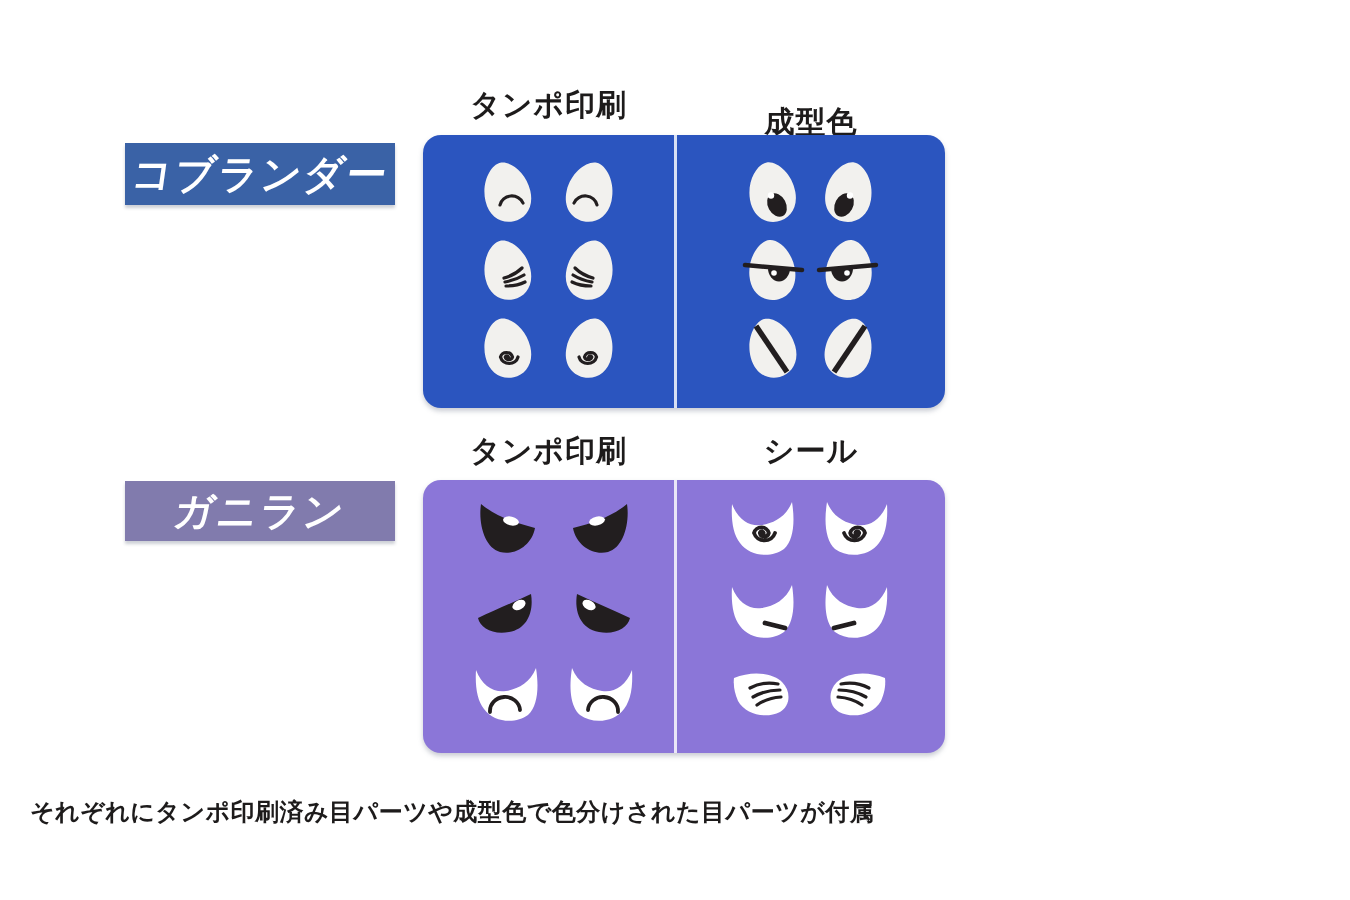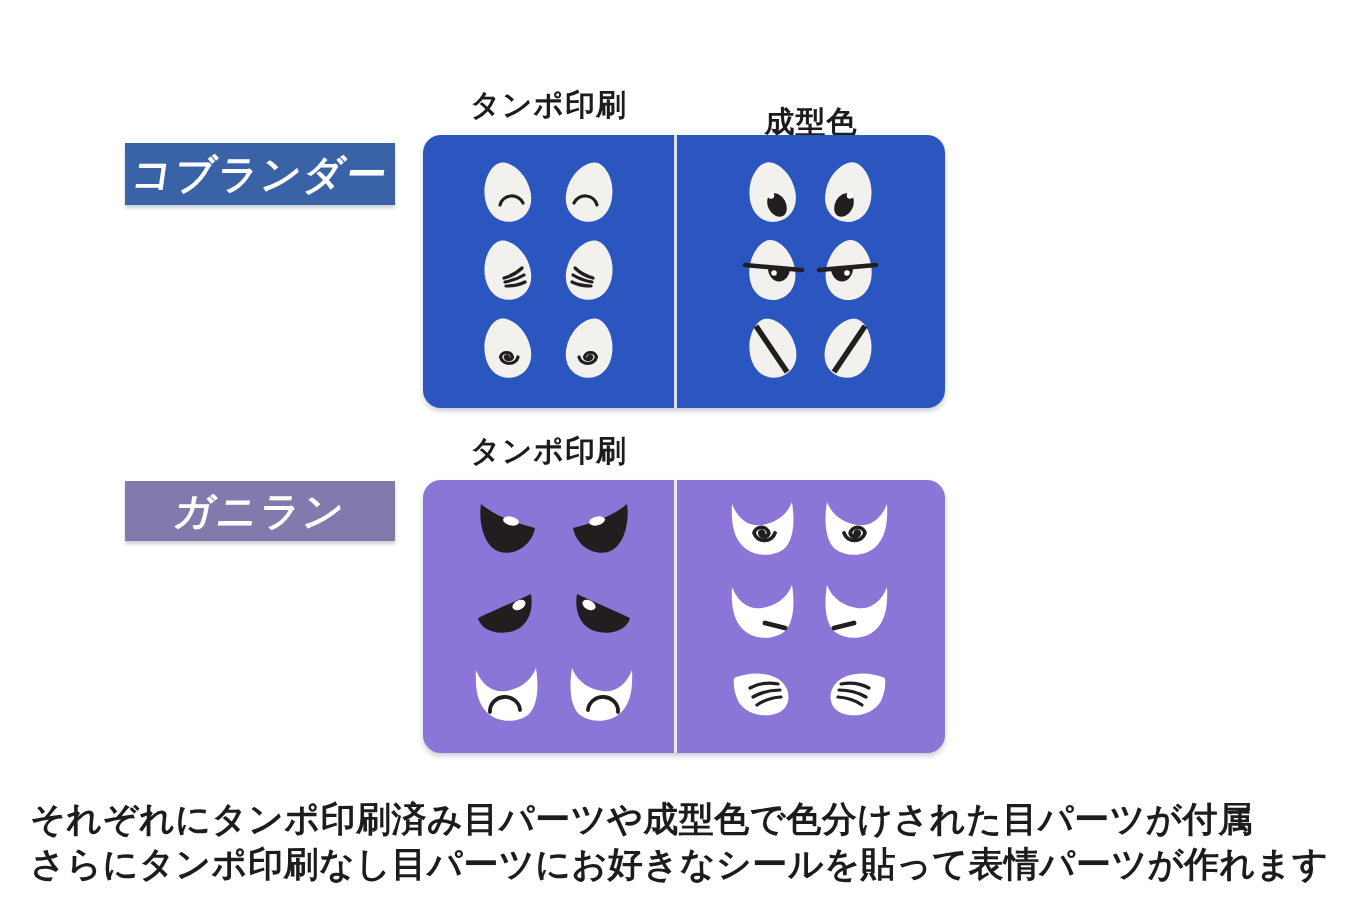--- a/index.html
+++ b/index.html
@@ -25,21 +25,21 @@
   .label-purple{background:var(--label-purple,#817bad);}
   .pair{
     position:absolute;display:flex;border-radius:18px;overflow:hidden;
     box-shadow:0 3px 5px rgba(100,110,130,.35);
   }
   .pair-blue{background:var(--panel-blue,#2b55bf);}
   .pair-purple{background:var(--panel-purple,#8b76d8);}
   .divider{width:3px;background:rgba(255,255,255,.82);}
   .eyes{display:block;}
   .footer-line{
-    position:absolute;left:30px;font-size:35px;font-weight:bold;
+    position:absolute;left:30px;font-size:24px;font-weight:bold;
     color:var(--text,#1d1b1b);letter-spacing:.5px;white-space:nowrap;
   }
   
   .white{fill:var(--egg-white,#f2f1ee);}
   .ink{fill:var(--ink,#221e1f);}
   .pure{fill:var(--pure-white,#ffffff);}
   .st{fill:none;stroke:var(--ink,#221e1f);stroke-width:3.2;stroke-linecap:round;}
   .w38{stroke-width:3.8;}
   .w45{stroke-width:4.8;}
   .lid{stroke-width:4.5;stroke-linecap:round;}
@@ -133,20 +133,21 @@
       <use href="#e-pupil" transform="translate(95,57)"></use>
       <use href="#e-pupil" transform="translate(172,57) scale(-1,1)"></use>
       <use href="#e-lid" transform="translate(95,135)"></use>
       <use href="#e-lid" transform="translate(172,135) scale(-1,1)"></use>
       <use href="#e-slash" transform="translate(95,213)"></use>
       <use href="#e-slash" transform="translate(172,213) scale(-1,1)"></use>
     </svg>
   </div>
 
   <div class="col-header" style="left:423px;top:431px;width:251px;">タンポ印刷</div>
+  <div class="col-header" style="left:677px;top:431px;width:268px;">シール</div>
 
   <div class="name-label label-purple" style="left:125px;top:481px;width:270px;height:60px;">
     <span class="txt">ガニラン</span>
   </div>
 
   <div class="pair pair-purple" style="left:423px;top:480px;width:522px;height:273px;">
     <svg class="eyes" width="251" height="273" viewBox="0 0 251 273">
       <use href="#e-angry" transform="translate(83,50)"></use>
       <use href="#e-angry" transform="translate(179,50) scale(-1,1)"></use>
       <use href="#e-droop" transform="translate(83,133)"></use>
@@ -159,15 +160,14 @@
       <use href="#e-spike-spiral" transform="translate(85,50)"></use>
       <use href="#e-spike-spiral" transform="translate(180,50) scale(-1,1)"></use>
       <use href="#e-spike-dash" transform="translate(85,133)"></use>
       <use href="#e-spike-dash" transform="translate(180,133) scale(-1,1)"></use>
       <use href="#e-petal" transform="translate(85,216)"></use>
       <use href="#e-petal" transform="translate(180,216) scale(-1,1)"></use>
     </svg>
   </div>
 
   <div class="footer-line" style="top:796px;">それぞれにタンポ印刷済み目パーツや成型色で色分けされた目パーツが付属</div>
-  <div class="footer-line" style="top:841px;">さらにタンポ印刷なし目パーツにお好きなシールを貼って表情パーツが作れます</div>
 
 </div>
 
 </body></html>

